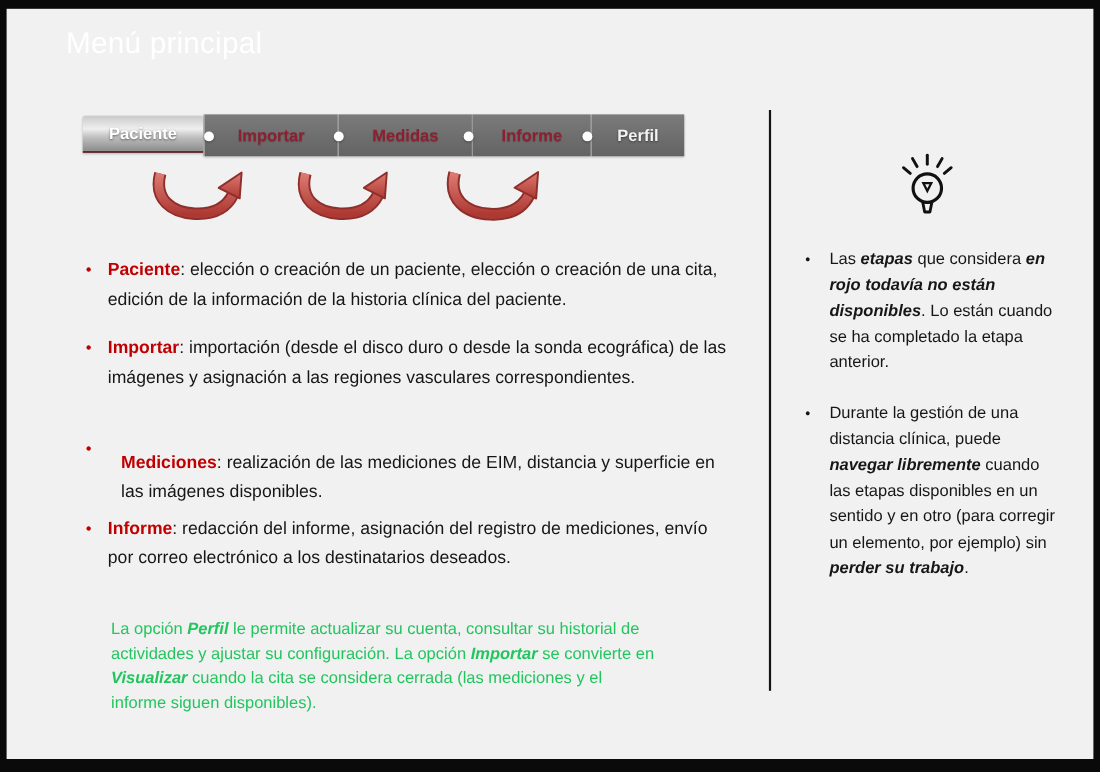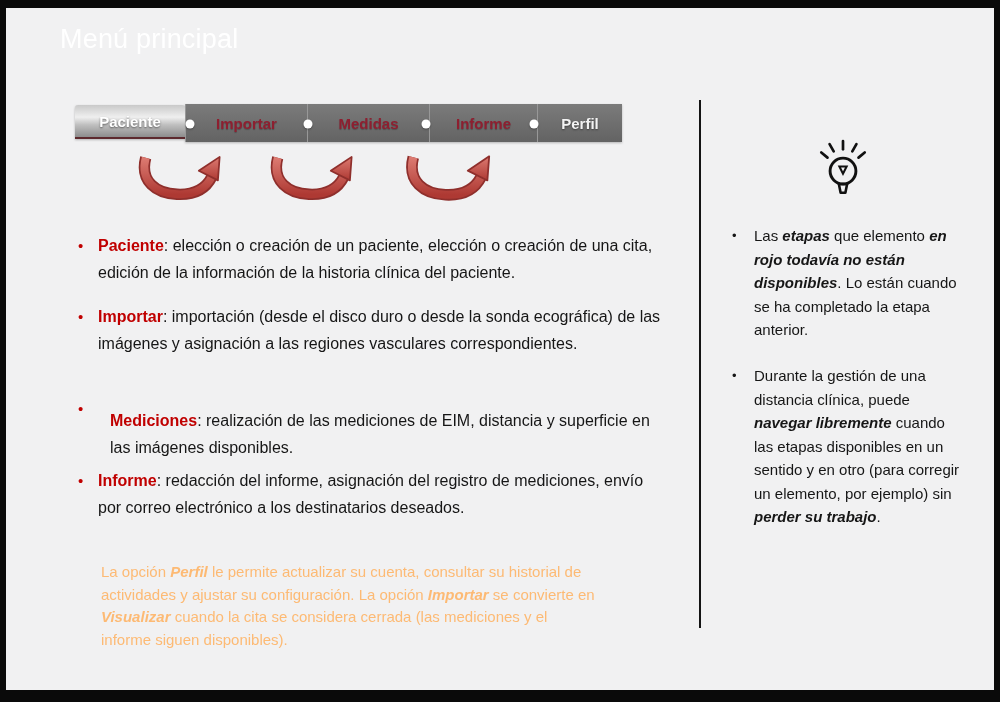--- a/index.html
+++ b/index.html
@@ -40,21 +40,21 @@
   .flow-arrow.a3{left:401px;width:96px;}
 
   
   .lb{position:absolute;left:78px;width:588px;display:grid;grid-template-columns:20px 1fr;
       font-size:16px;line-height:26.5px;color:#161616;}
   .lb.b1{top:233px;} .lb.b2{top:304px;} .lb.b3{top:396px;} .lb.b4{top:468px;}
   .lb .marker{color:#c00000;font-size:15px;}
   .lb .term{color:#c00000;font-weight:bold;}
 
   .note{position:absolute;left:101px;top:561px;width:494px;
-        font-size:15px;line-height:22.5px;color:#fdba74;}
+        font-size:15px;line-height:22.5px;color:#22c55e;}
   .note b, .tip b{font-weight:bold;font-style:italic;}
 
   
   .divider{position:absolute;left:699px;top:100px;width:2px;height:528px;background:#141414;}
   .bulb{position:absolute;left:818px;top:138px;width:50px;height:62px;}
   .tip{position:absolute;left:732px;width:233px;display:grid;grid-template-columns:22px 1fr;
        font-size:15px;line-height:23.5px;color:#161616;}
   .tip.t1{top:224px;} .tip.t2{top:364px;}
   .tip .marker{font-size:13px;}
 </style>
@@ -140,18 +140,18 @@
     <line x1="9" y1="19" x2="3" y2="14"></line>
     <line x1="39" y1="19" x2="45" y2="14"></line>
   </g>
   <circle cx="24" cy="32" r="12.5" fill="none" stroke="#111" stroke-width="2.8"></circle>
   <path d="M20.5 27.5 L27.5 27.5 L24 34.5 Z" fill="none" stroke="#111" stroke-width="2"></path>
   <path d="M20 44.5 L28 44.5 L26.3 53 L21.7 53 Z" fill="none" stroke="#111" stroke-width="2.5" stroke-linejoin="round"></path>
 </svg>
 
 <div class="tip t1">
   <span class="marker">•</span>
-  <p style="margin:0"><span>Las </span><b>etapas</b><span> que elemento </span><b>en rojo todavía no están disponibles</b><span>. Lo están cuando se ha completado la etapa anterior.</span></p>
+  <p style="margin:0"><span>Las </span><b>etapas</b><span> que considera </span><b>en rojo todavía no están disponibles</b><span>. Lo están cuando se ha completado la etapa anterior.</span></p>
 </div>
 <div class="tip t2">
   <span class="marker">•</span>
   <p style="margin:0"><span>Durante la gestión de una distancia clínica, puede </span><b>navegar libremente</b><span> cuando las etapas disponibles en un sentido y en otro (para corregir un elemento, por ejemplo) sin </span><b>perder su trabajo</b><span>.</span></p>
 </div>
 
 </body></html>

